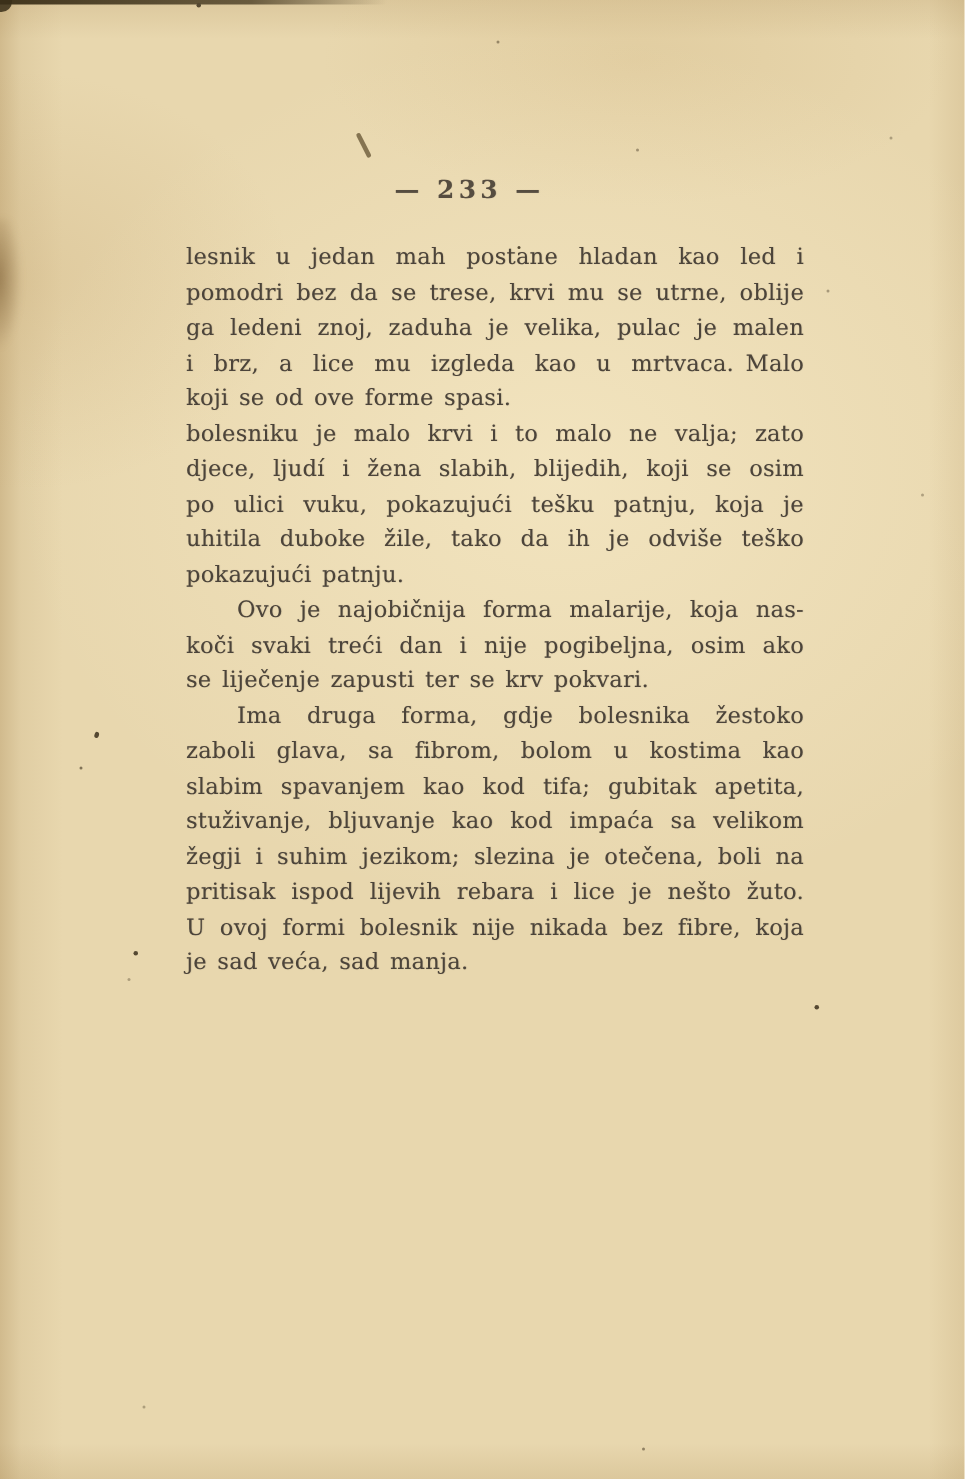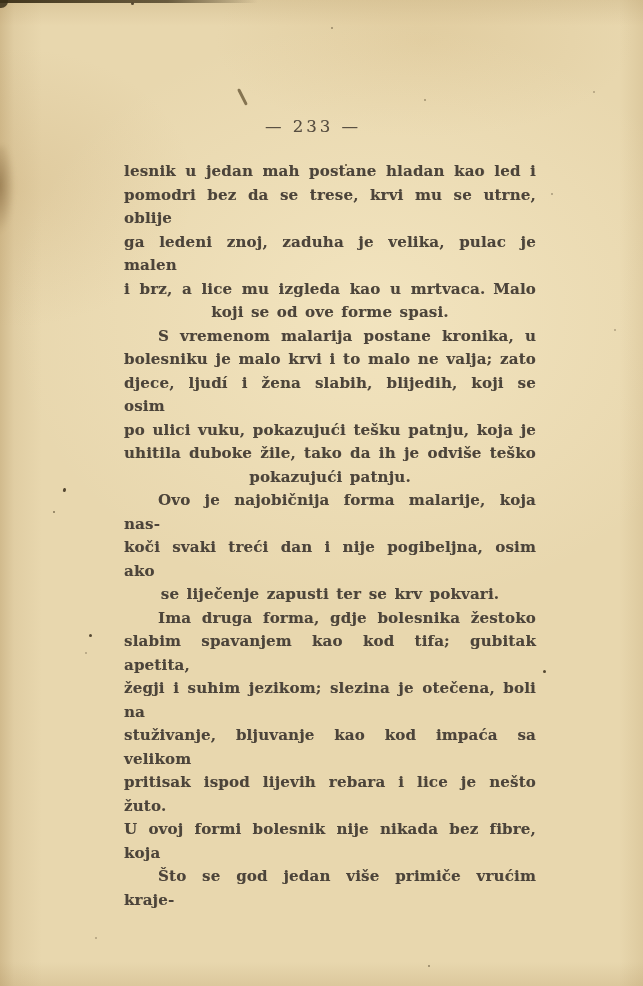--- a/index.html
+++ b/index.html
@@ -39,30 +39,30 @@
     position: absolute; left: 241px; top: 88px; width: 2.5px; height: 18px;
     background: #6b5a3a; border-radius: 2px;
     transform: rotate(-27deg); opacity: 0.8;
   }
   .page-number {
     position: absolute; top: 117px; left: 124px; width: 412px;
     text-align: center; font-size: 16.5px; letter-spacing: 3px;
     color: #564d40;
     transform: translateX(-17px);
     text-shadow: 0.3px 0.3px 0.5px rgba(86,77,64,0.35);
+    font-weight: bold;
   }
   .text-block {
     position: absolute; top: 160px; left: 124px; width: 412px;
     font-size: 15px; line-height: 23.5px;
     word-spacing: 2px; letter-spacing: 0.2px;
     color: #4c443a;
     text-shadow: 0.3px 0.3px 0.6px rgba(76,68,58,0.35);
-    font-weight: bold;
   }
-  .line { text-align: center; }
+  .line { text-align: left; }
   .line.j { text-align: justify; text-align-last: justify; }
   .line.ind { text-indent: 34px; }
   .sp {
     position: absolute; width: 3px; height: 3px; border-radius: 50%;
     background: #554832;
   }
 </style>
 </head>
 <body>
 
@@ -73,36 +73,36 @@
   <div class="pen-mark"></div>
 
   <div class="page-number">— 233 —</div>
 
   <div class="text-block">
       <div class="line j">lesnik u jedan mah postane hladan kao led i</div>
       <div class="line j">pomodri bez da se trese, krvi mu se utrne, oblije</div>
       <div class="line j">ga ledeni znoj, zaduha je velika, pulac je malen</div>
       <div class="line j">i brz, a lice mu izgleda kao u mrtvaca. Malo</div>
       <div class="line">koji se od ove forme spasi.</div>
-      <div class="line j ind">S vremenom malarija postane kronika, u</div>
       <div class="line j">bolesniku je malo krvi i to malo ne valja; zato</div>
       <div class="line j">djece, ljudí i žena slabih, blijedih, koji se osim</div>
       <div class="line j">po ulici vuku, pokazujući tešku patnju, koja je</div>
       <div class="line j">uhitila duboke žile, tako da ih je odviše teško</div>
       <div class="line">pokazujući patnju.</div>
       <div class="line j ind">Ovo je najobičnija forma malarije, koja nas-</div>
       <div class="line j">koči svaki treći dan i nije pogibeljna, osim ako</div>
       <div class="line">se liječenje zapusti ter se krv pokvari.</div>
       <div class="line j ind">Ima druga forma, gdje bolesnika žestoko</div>
+      <div class="line j">zaboli glava, sa fibrom, bolom u kostima kao</div>
       <div class="line j">slabim spavanjem kao kod tifa; gubitak apetita,</div>
+      <div class="line j">stuživanje, bljuvanje kao kod impaća sa velikom</div>
       <div class="line j">žegji i suhim jezikom; slezina je otečena, boli na</div>
-      <div class="line j">stuživanje, bljuvanje kao kod impaća sa velikom</div>
       <div class="line j">pritisak ispod lijevih rebara i lice je nešto žuto.</div>
       <div class="line j">U ovoj formi bolesnik nije nikada bez fibre, koja</div>
-      <div class="line j ind">Što se god jedan više primiče vrućim kraje-</div>
+      <div class="line">je sad veća, sad manja.</div>
     </div>
 
   <div class="sp" style="left:131px; top:2px;"></div>
   <div class="sp" style="left:331px; top:27px; opacity:.55; width:2px; height:2px;"></div>
   <div class="sp" style="left:424px; top:99px; opacity:.5; width:2px; height:2px;"></div>
   <div class="sp" style="left:345px; top:164px; width:2px; height:2px;"></div>
   <div class="sp" style="left:551px; top:193px; opacity:.45; width:2px; height:2px;"></div>
   <div class="sp" style="left:63px; top:488px; width:3px; height:4px; border-radius:40% 60% 50% 50%; transform:rotate(20deg);"></div>
   <div class="sp" style="left:53px; top:511px; opacity:.7; width:2px; height:2px;"></div>
   <div class="sp" style="left:89px; top:634px; width:3px; height:3px;"></div>

